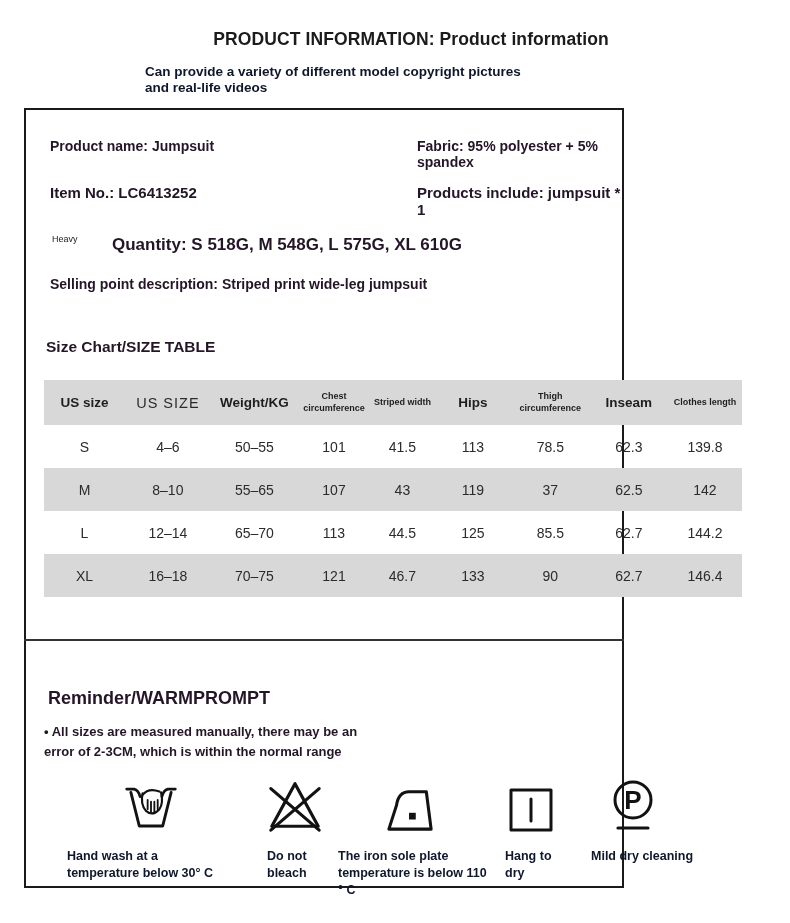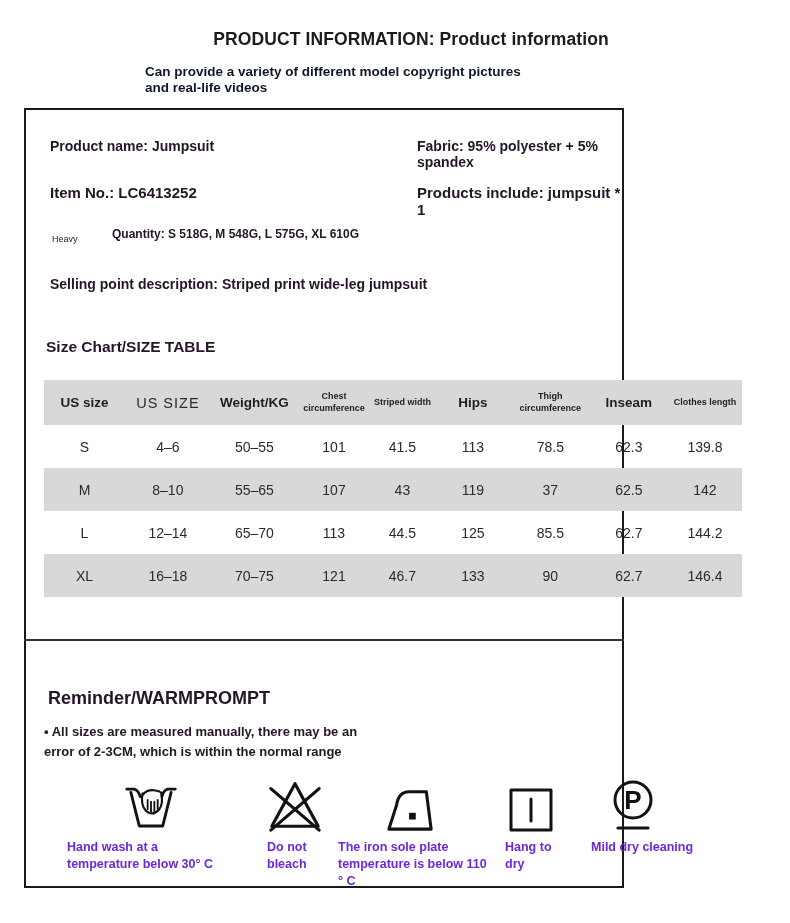--- a/index.html
+++ b/index.html
@@ -27,21 +27,21 @@
 
   .main-box {
     position: absolute; top: 108px; left: 24px;
     width: 600px; height: 780px;
     border: 2px solid #1a1a1a; background: #fff;
   }
   .abs { position: absolute; }
 
   .lbl-md  { font-size: 14px;  font-weight: bold; }
   .lbl-lg  { font-size: 15px;  font-weight: bold; }
-  .lbl-xl  { font-size: 12px;  font-weight: bold; }
+  .lbl-xl  { font-size: 17px;  font-weight: bold; margin-top: 8px; }
   .lbl-xs  { font-size: 9px;   font-weight: normal; }
 
   .chart-title { font-size: 15.5px; font-weight: bold; }
 
   table.size-table {
     position: absolute; top: 270px; left: 18px;
     width: 698px; border-collapse: collapse; table-layout: fixed;
   }
   table.size-table thead tr { background: #d8d8d8; height: 45px; }
   table.size-table tbody tr { height: 43px; }
@@ -60,22 +60,22 @@
   }
 
   .reminder-title { font-size: 18px; font-weight: bold; }
   .reminder-note  {
     font-size: 13px; font-weight: bold; white-space: pre-line; line-height: 1.5;
   }
 
   .care-item { position: absolute; top: 662px; }
   .care-iconbox { height: 62px; display: flex; align-items: flex-end; }
   .care-caption {
-    margin-top: 5px; font-size: 12.5px; font-weight: bold;
-    white-space: pre-line; line-height: 1.35; color: #6d28d9;
+    margin-top: 14px; font-size: 12.5px; font-weight: bold;
+    white-space: pre-line; line-height: 1.35; color: #0f172a;
   }
   .care-item svg { display: block; }
   .stroke { fill: none; stroke: #121212; stroke-linecap: round; stroke-linejoin: round; }
 </style>
 </head>
 <body>
 
 <div class="page">
 
   <div class="page-title">PRODUCT INFORMATION: Product information</div>

